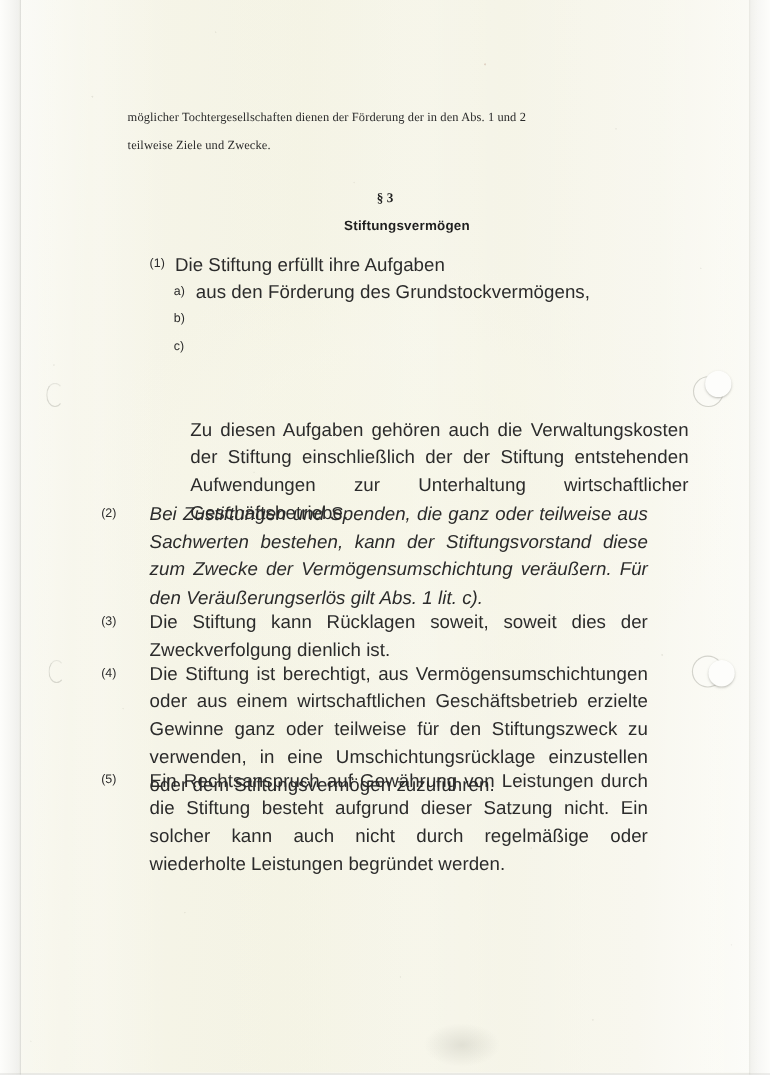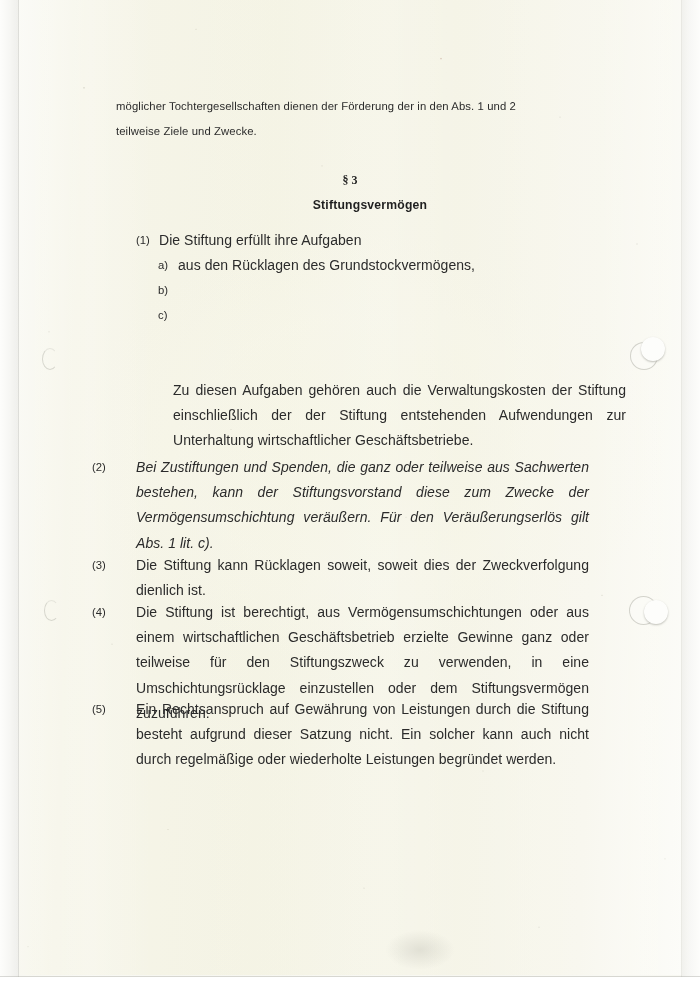--- a/index.html
+++ b/index.html
@@ -140,31 +140,31 @@
 
   
   .doc-body {
     position: absolute;
     left: 0; top: 0;
     width: 700px; height: 976px;
   }
   .txt {
     position: absolute;
     color: #2b2b2b;
-    font-family: Liberation Sans, sans-serif;
+    font-family: Liberation Serif, serif;
     font-size: 11.3px;
     line-height: 25px;
     letter-spacing: 0.1px;
     text-rendering: geometricPrecision;
   }
   .block {
     position: absolute;
     color: #2b2b2b;
     font-family: "Liberation Sans", sans-serif;
-    font-size: 14px;
+    font-size: 17px;
     line-height: 25.2px;
     letter-spacing: 0.05px;
     text-align: justify;
   }
   .block.noj { text-align: left; }
   .marker {
     position: absolute;
     color: #2b2b2b;
     font-family: "Liberation Sans", sans-serif;
     font-size: 11.3px;
@@ -216,21 +216,21 @@
     <div class="txt" style="left:116px; top:95px; width:480px;">möglicher Tochtergesellschaften dienen der Förderung der in den Abs. 1 und 2</div>
     <div class="txt" style="left:116px; top:120px; width:480px;">teilweise Ziele und Zwecke.</div>
 
     <div class="heading-section" style="top:173px;">§ 3</div>
     <div class="heading-title" style="top:198px;margin-left:20px;">Stiftungsvermögen</div>
 
     <div class="marker" style="left:136px; top:228px;">(1)</div>
     <div class="block noj" style="left:159px; top:228px; width:430px;">Die Stiftung erfüllt ihre Aufgaben</div>
 
     <div class="marker" style="left:158px; top:253px;">a)</div>
-    <div class="block noj" style="left:178px; top:253px; width:410px;">aus den Rücklagen des Grundstockvermögens,</div>
+    <div class="block noj" style="left:178px; top:253px; width:410px;">aus den Förderung des Grundstockvermögens,</div>
 
     <div class="marker" style="left:158px; top:278px;">b)</div>
 
     <div class="marker" style="left:158px; top:303px;">c)</div>
 
     <div class="block" style="left:136px; top:378px; width:453px;margin-left:37px;">Zu diesen Aufgaben gehören auch die Verwaltungskosten der Stiftung einschließlich der der Stiftung entstehenden Aufwendungen zur Unterhaltung wirtschaftlicher Geschäftsbetriebe.</div>
 
     <div class="marker" style="left:92px; top:455px;">(2)</div>
     <div class="block" style="left:136px; top:455px; width:453px;font-style:italic;">Bei Zustiftungen und Spenden, die ganz oder teilweise aus Sachwerten bestehen, kann der Stiftungsvorstand diese zum Zwecke der Vermögensumschichtung veräußern. Für den Veräußerungserlös gilt Abs. 1 lit. c).</div>
 

